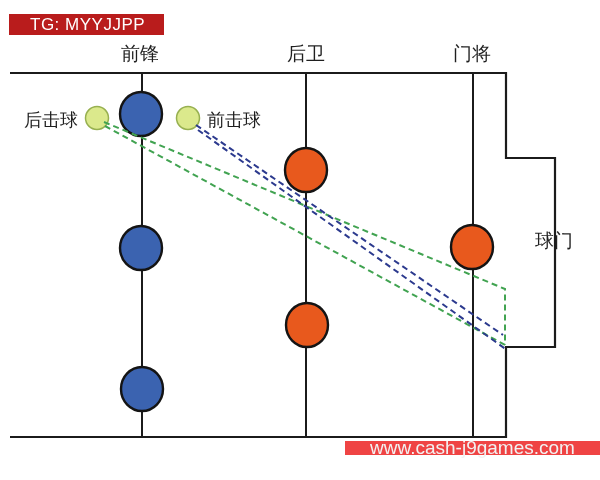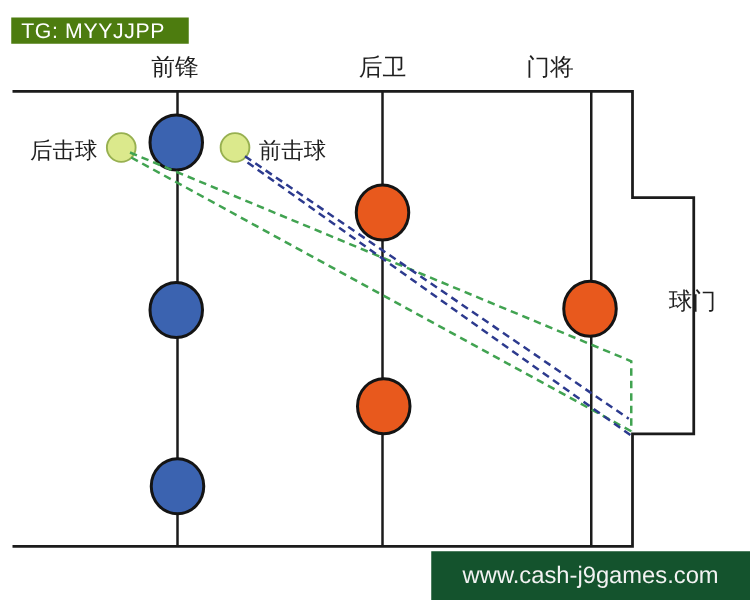--- a/index.html
+++ b/index.html
@@ -8,33 +8,33 @@
     background:#ffffff;
     font-family:"Liberation Sans","DejaVu Sans",sans-serif;
   }
   #field-svg{position:absolute;left:0;top:0;}
   .badge{
     position:absolute;color:#fff;
     display:flex;align-items:center;
   }
   .tg-badge{
     left:9px;top:14px;width:134px;height:21px;
-    background:#4d7c0f;font-size:17px;padding-left:8px;letter-spacing:.5px;
+    background:#b91c1c;font-size:17px;padding-left:21px;letter-spacing:.5px;
   }
   .site-badge{
-    left:345px;top:441px;width:255px;height:40px;
-    background:#14532d;font-size:19px;color:#f2f2f2;justify-content:center;
+    left:345px;top:441px;width:255px;height:14px;
+    background:#ef4444;font-size:19px;color:#f2f2f2;justify-content:center;
   }
   .lbl{
     position:absolute;color:#1f1f1f;font-size:19px;white-space:nowrap;
   }
   .rod-lbl{top:41px;transform:translateX(-50%);text-align:right;}
   .rod-lbl.fw{left:140px;}
   .rod-lbl.df{left:306px;}
-  .rod-lbl.gk{left:440px;}
+  .rod-lbl.gk{left:472px;}
   .shot-lbl{font-size:18px;top:108px;}
   .shot-lbl.back{left:24px;}
   .shot-lbl.front{left:207px;}
   .goal-lbl{left:535px;top:228px;}
 </style>
 </head>
 <body>
 
 <div id="stage">
 

